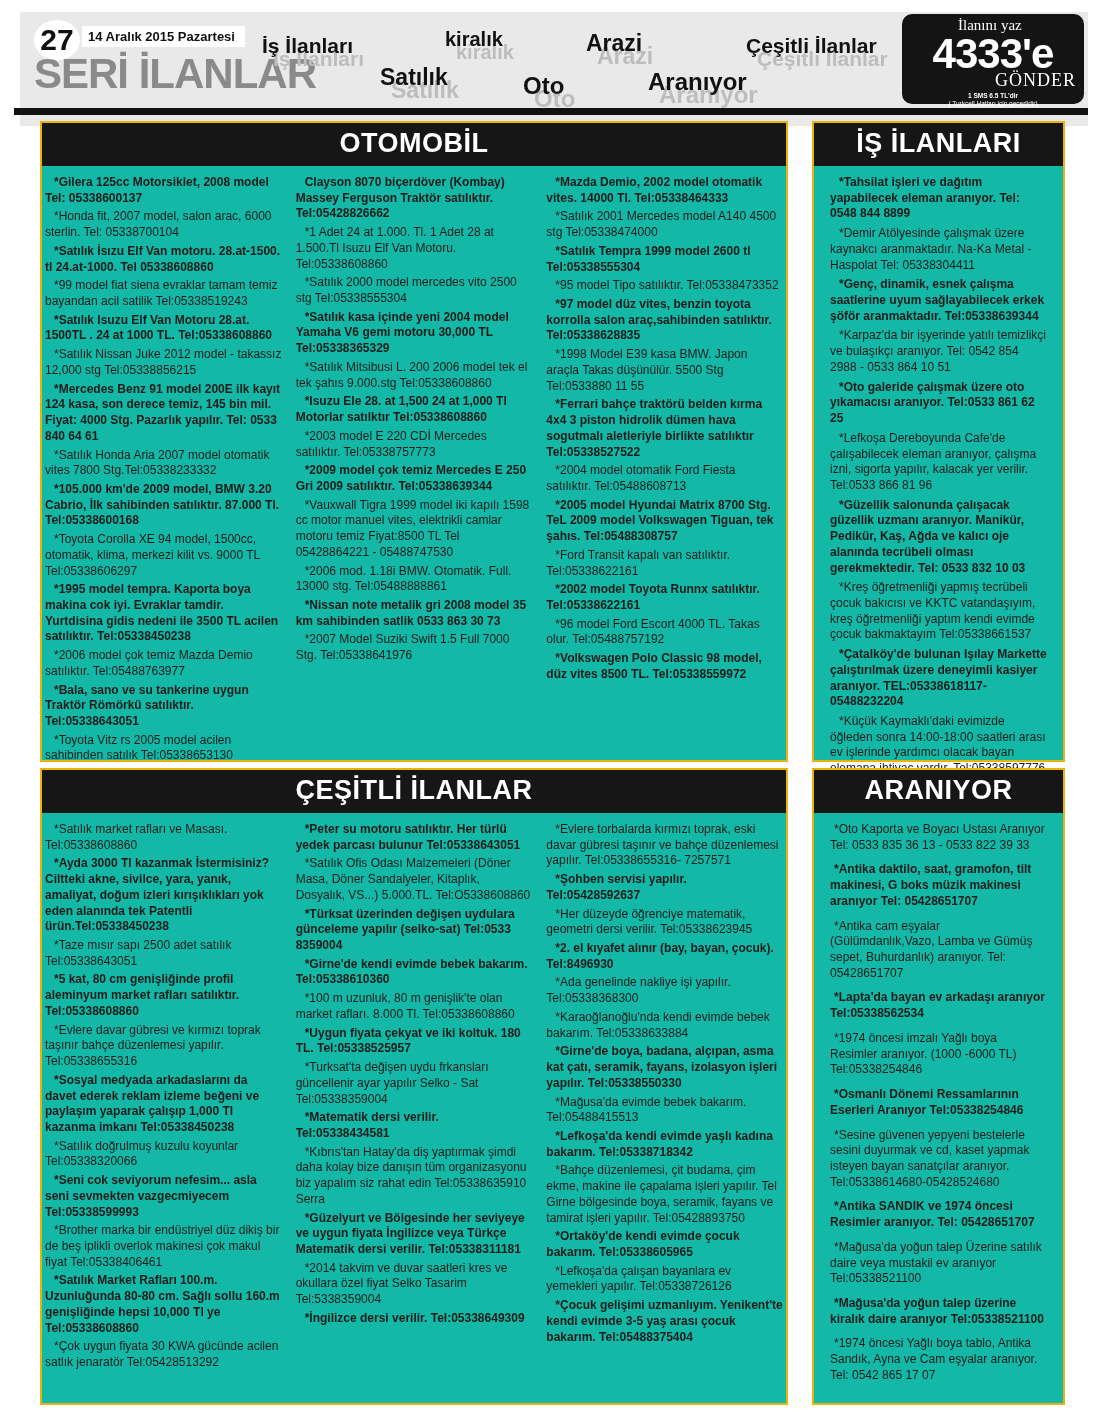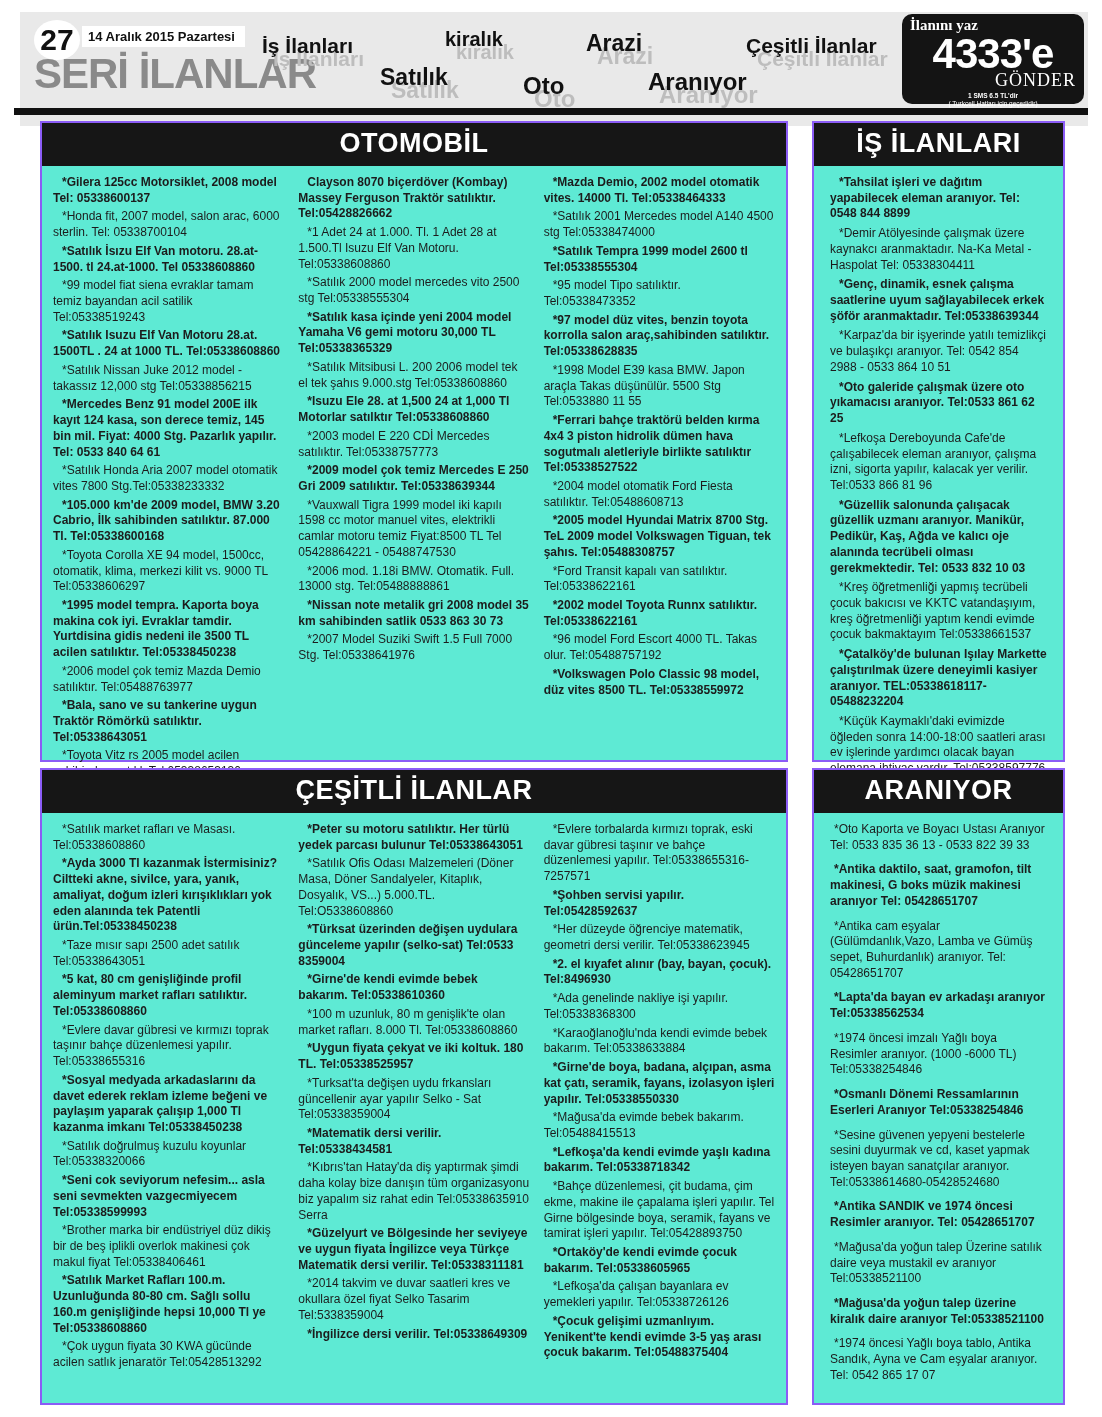--- a/index.html
+++ b/index.html
@@ -37,42 +37,42 @@
   .w3 { left:566px; top:18px; font-size:23px; }
   .w4 { left:726px; top:22px; }
   .w5 { left:360px; top:52px; font-size:23px; }
   .w6 { left:503px; top:60px; font-size:24px; }
   .w7 { left:628px; top:56px; font-size:24px; }
 
   .sms-box {
     position:absolute; right:4px; top:2px; width:182px; height:90px;
     background:#141414; border-radius:10px; color:#ffffff; padding:3px 8px 2px 8px;
   }
-  .sms-label { font-family:"Liberation Serif", serif; font-size:15px; font-weight:bold; }
+  .sms-label { font-family:"Liberation Serif", serif; font-size:15px; font-weight:normal;margin-left:48px; }
   .sms-number { font-size:42px; font-weight:bold; line-height:0.95; letter-spacing:-1px; text-align:center; }
   .sms-send { font-family:"Liberation Serif", serif; font-size:18px; letter-spacing:1px; text-align:right; margin-top:-4px; }
   .sms-note, .sms-note2 { font-size:6.5px; text-align:center; line-height:1.2; }
   .sms-note { margin-top:1px; font-weight:bold; }
 
   .masthead-rule {
     position:absolute; left:14px; right:14px; top:108px; height:7px; background:#111;
   }
 
   
-  .section { position:absolute; border:2px solid #8b5cf6; background:#5eead4; }
+  .section { position:absolute; border:2px solid #eab308; background:#14b8a6; }
   .sec-otomobil { left:40px;  top:121px; width:748px; height:641px; }
   .sec-is       { left:812px; top:121px; width:253px; height:641px; }
   .sec-cesitli  { left:40px;  top:768px; width:748px; height:637px; }
   .sec-araniyor { left:812px; top:768px; width:253px; height:637px; }
 
   .section-title {
     background:#161616; color:#ffffff; text-align:center;
     font-size:27px; font-weight:bold; padding:5px 0 7px 0; letter-spacing:0.5px;
   }
-  .columns { display:flex; gap:14px; padding:9px 11px; }
+  .columns { display:flex; gap:14px; padding:9px 3px; }
   .col { flex:1; min-width:0; }
   .single { padding:9px 16px; }
 
   .ad { margin:0 0 3px 0; font-size:12px; line-height:1.31; text-indent:9px; }
   .ad.bold { font-weight:bold; }
   .sec-is .ad { margin-bottom:4px; }
   .sec-araniyor .ad { margin-bottom:9px; text-indent:4px; }
 </style>
 </head>
 <body>

